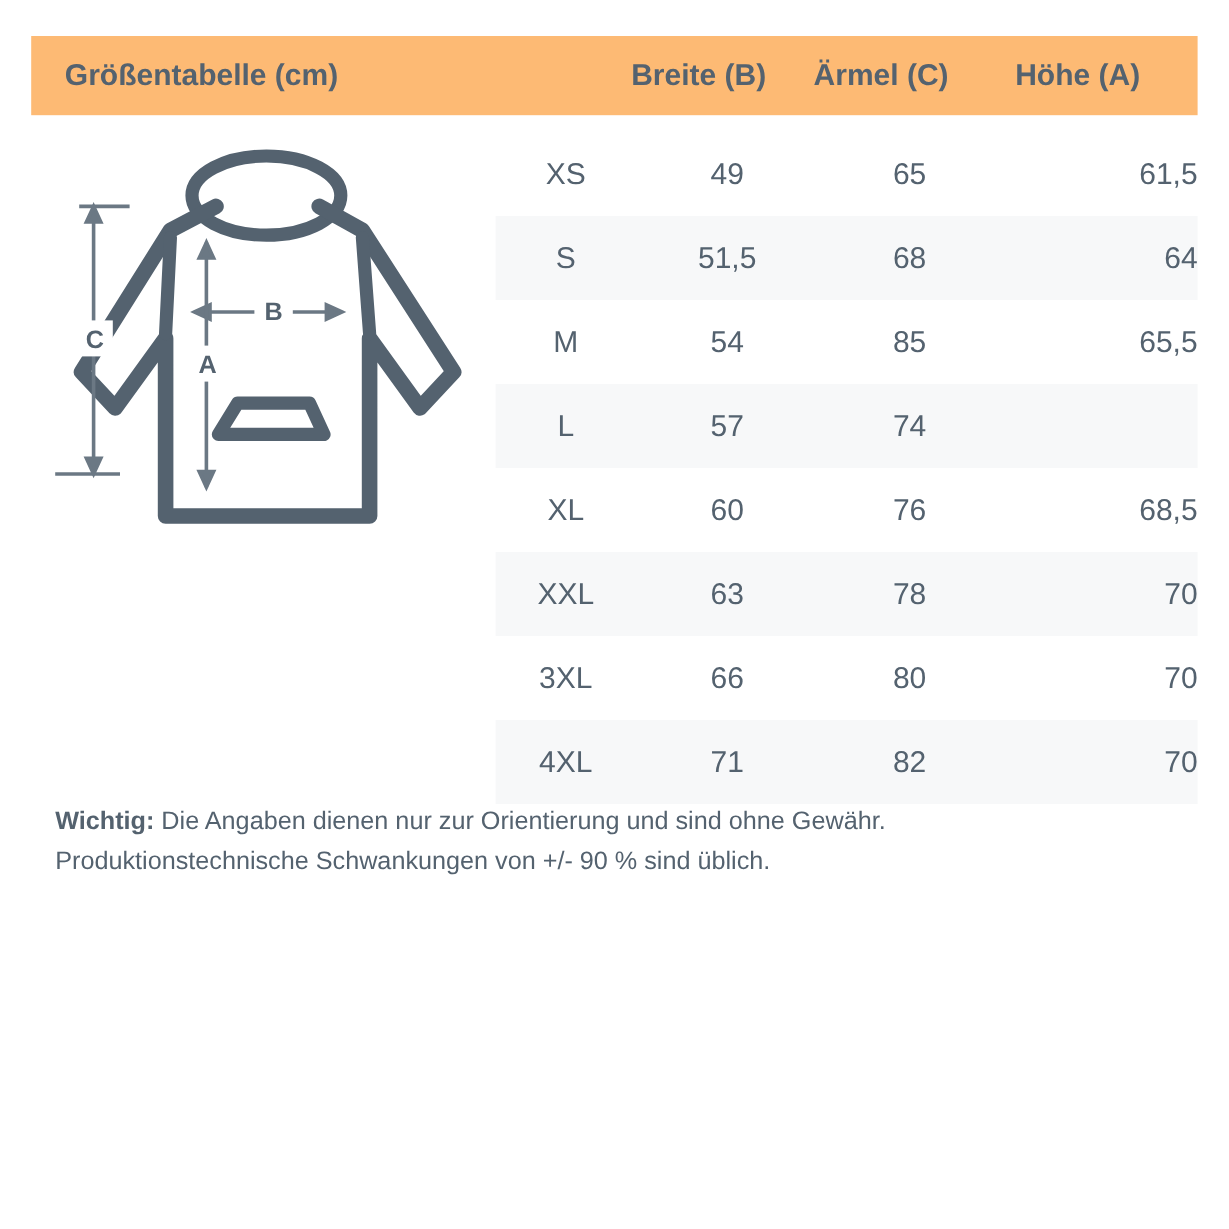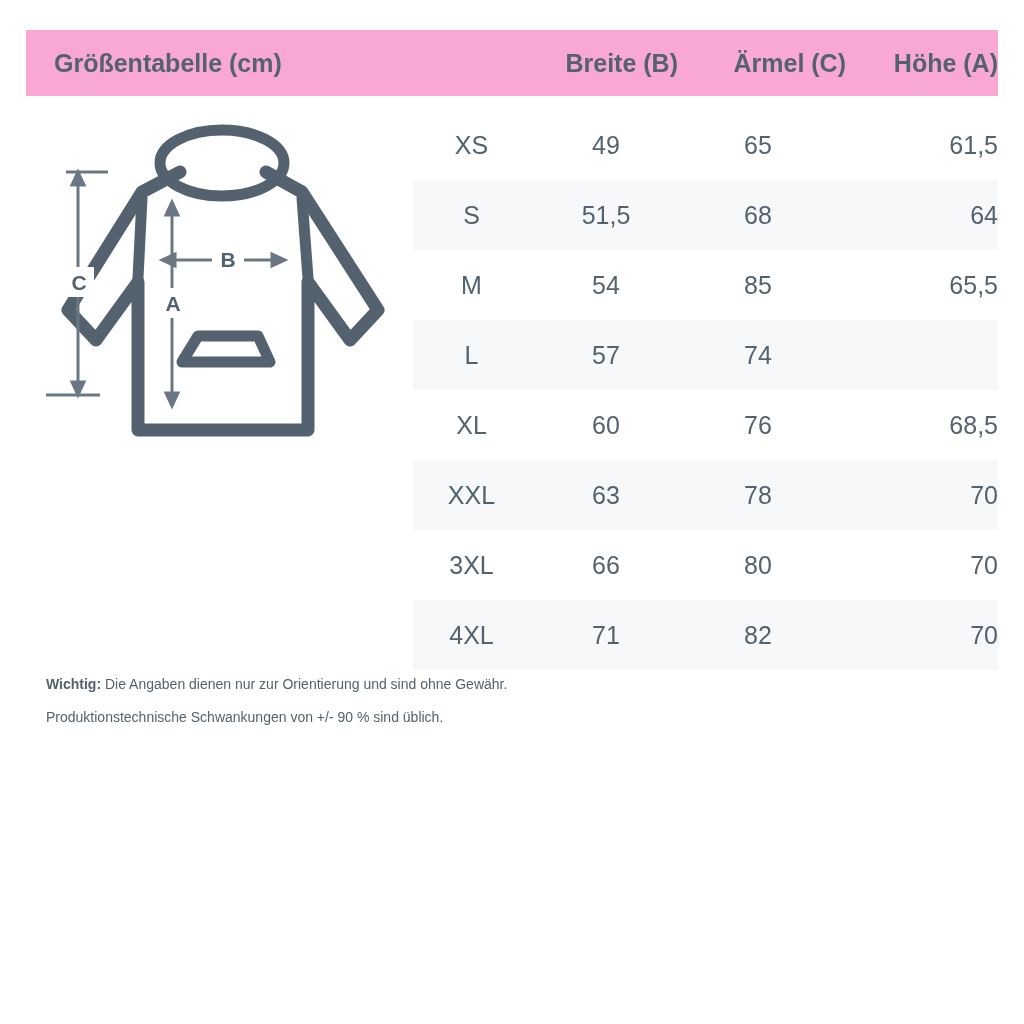--- a/index.html
+++ b/index.html
@@ -20,21 +20,21 @@
     height: 1024px;
   }
 
   
   .header {
     position: absolute;
     left: 26px;
     top: 30px;
     width: 972px;
     height: 66px;
-    background: #f9a8d4;
+    background: #fdba74;
     display: flex;
     align-items: center;
   }
   .header-title {
     position: absolute;
     left: 28px;
     font-size: 25px;
     font-weight: bold;
     color: #54626f;
     white-space: nowrap;
@@ -42,21 +42,21 @@
   .header-cols {
     position: absolute;
     left: 500px;
     width: 472px;
     display: flex;
   }
   .header-col {
     font-size: 25px;
     font-weight: bold;
     color: #54626f;
-    text-align: right;
+    text-align: left;
     white-space: nowrap;
   }
   .header-col.c1 { width: 152px; }
   .header-col.c2 { width: 152px; }
   .header-col.c3 { width: 168px; }
 
   
   .table {
     position: absolute;
     left: 413px;
@@ -90,21 +90,21 @@
     width: 380px;
     height: 360px;
   }
 
   
   .note {
     position: absolute;
     left: 46px;
     top: 668px;
     width: 940px;
-    font-size: 14px;
+    font-size: 21px;
     line-height: 33px;
     color: #54626f;
   }
   .note b {
     font-weight: bold;
   }
 </style>
 </head>
 <body>
 

